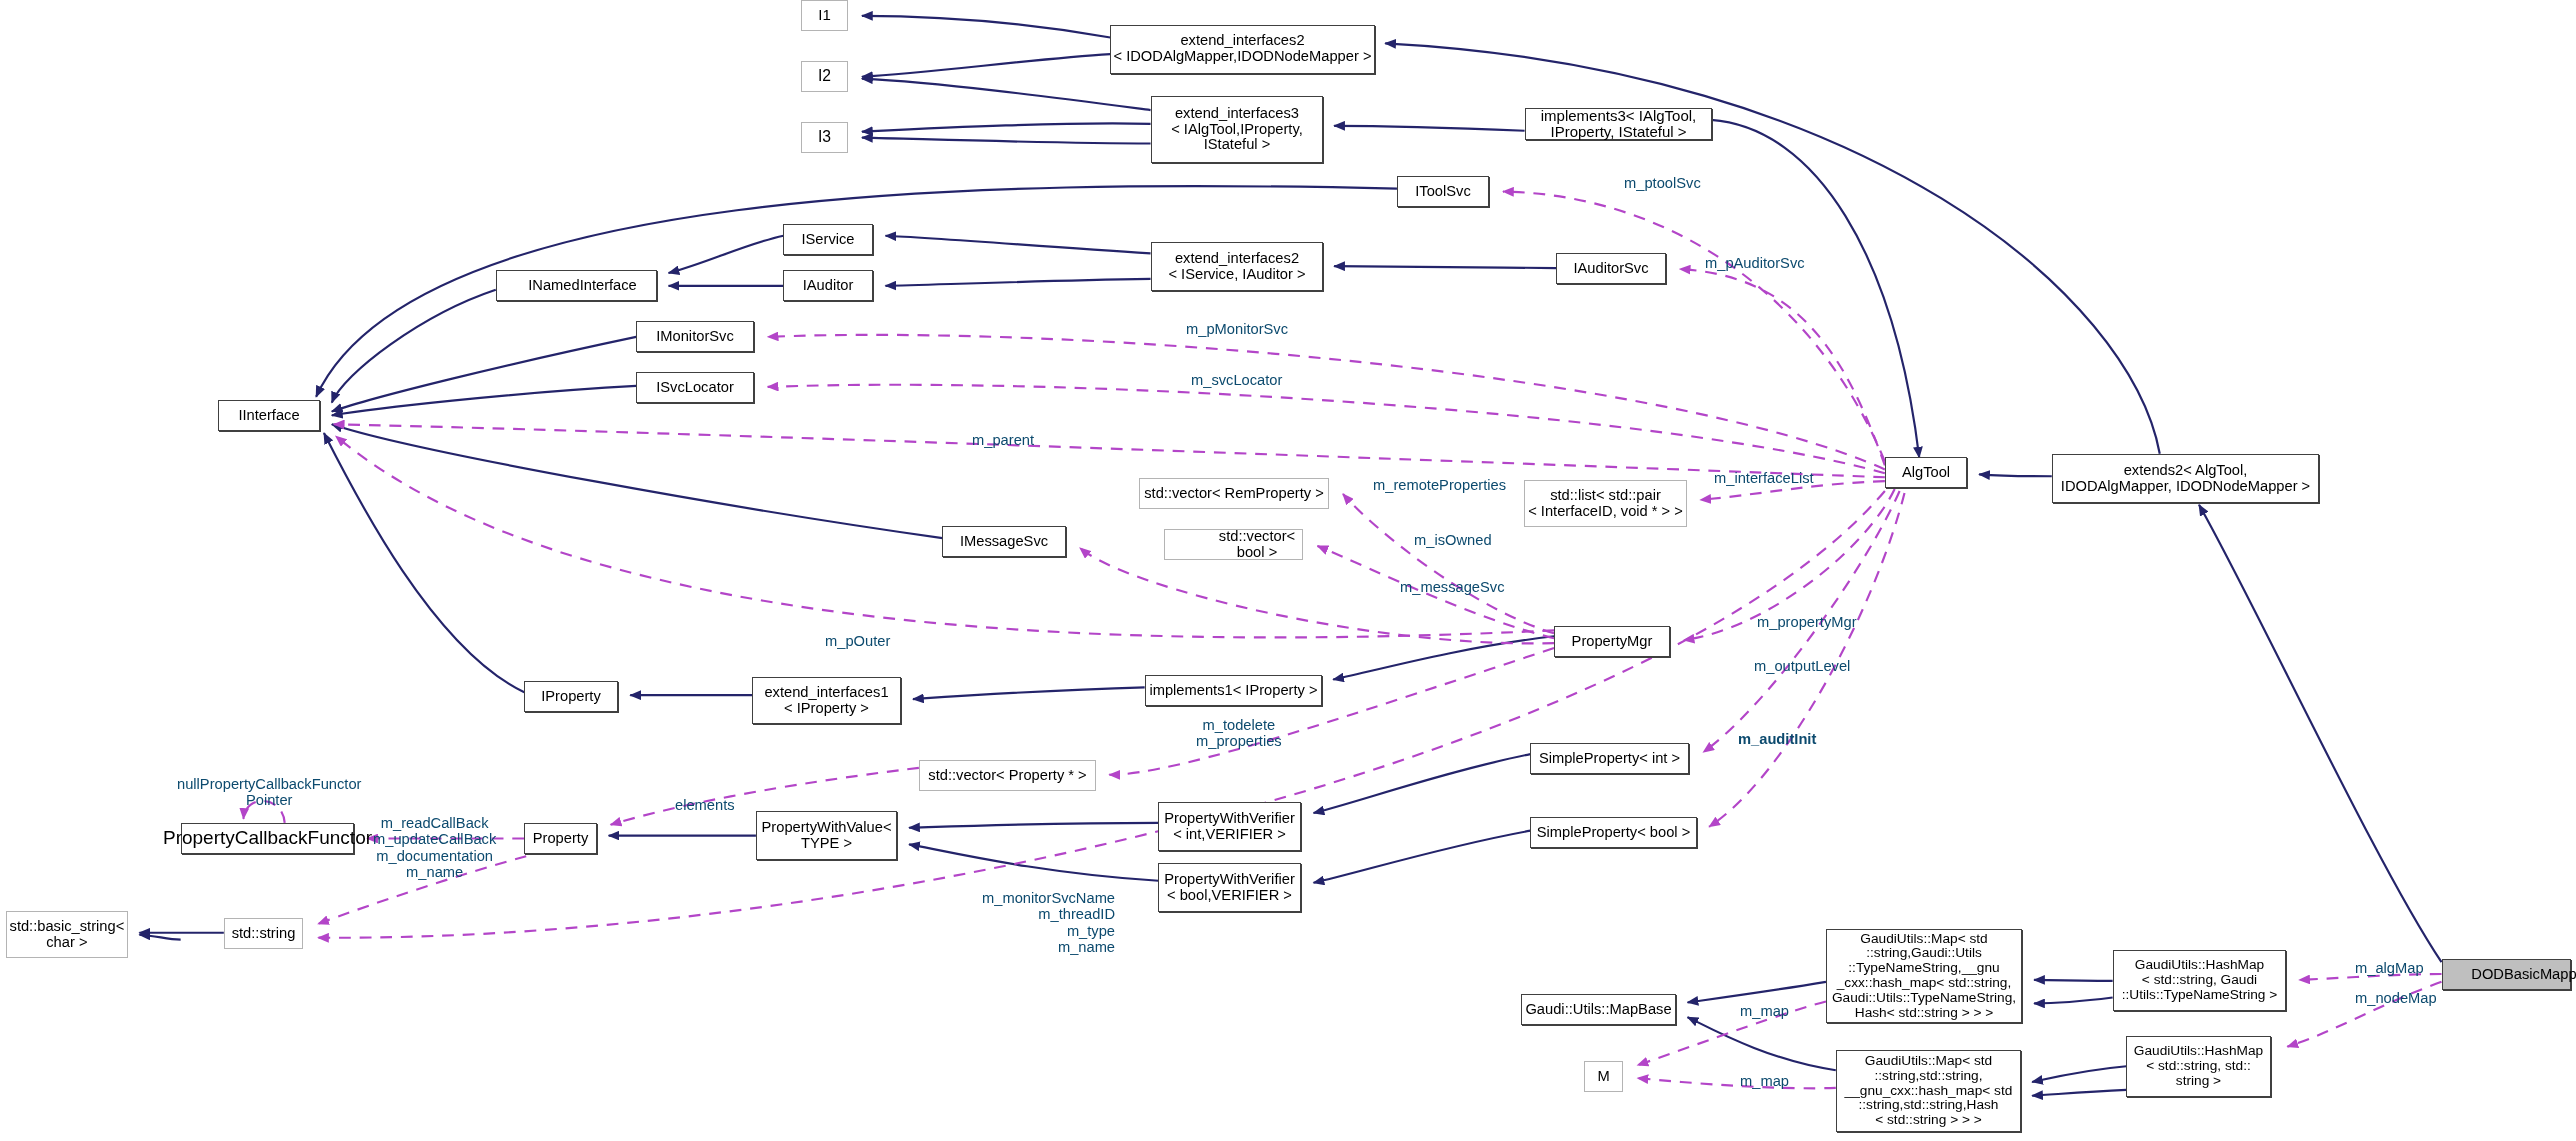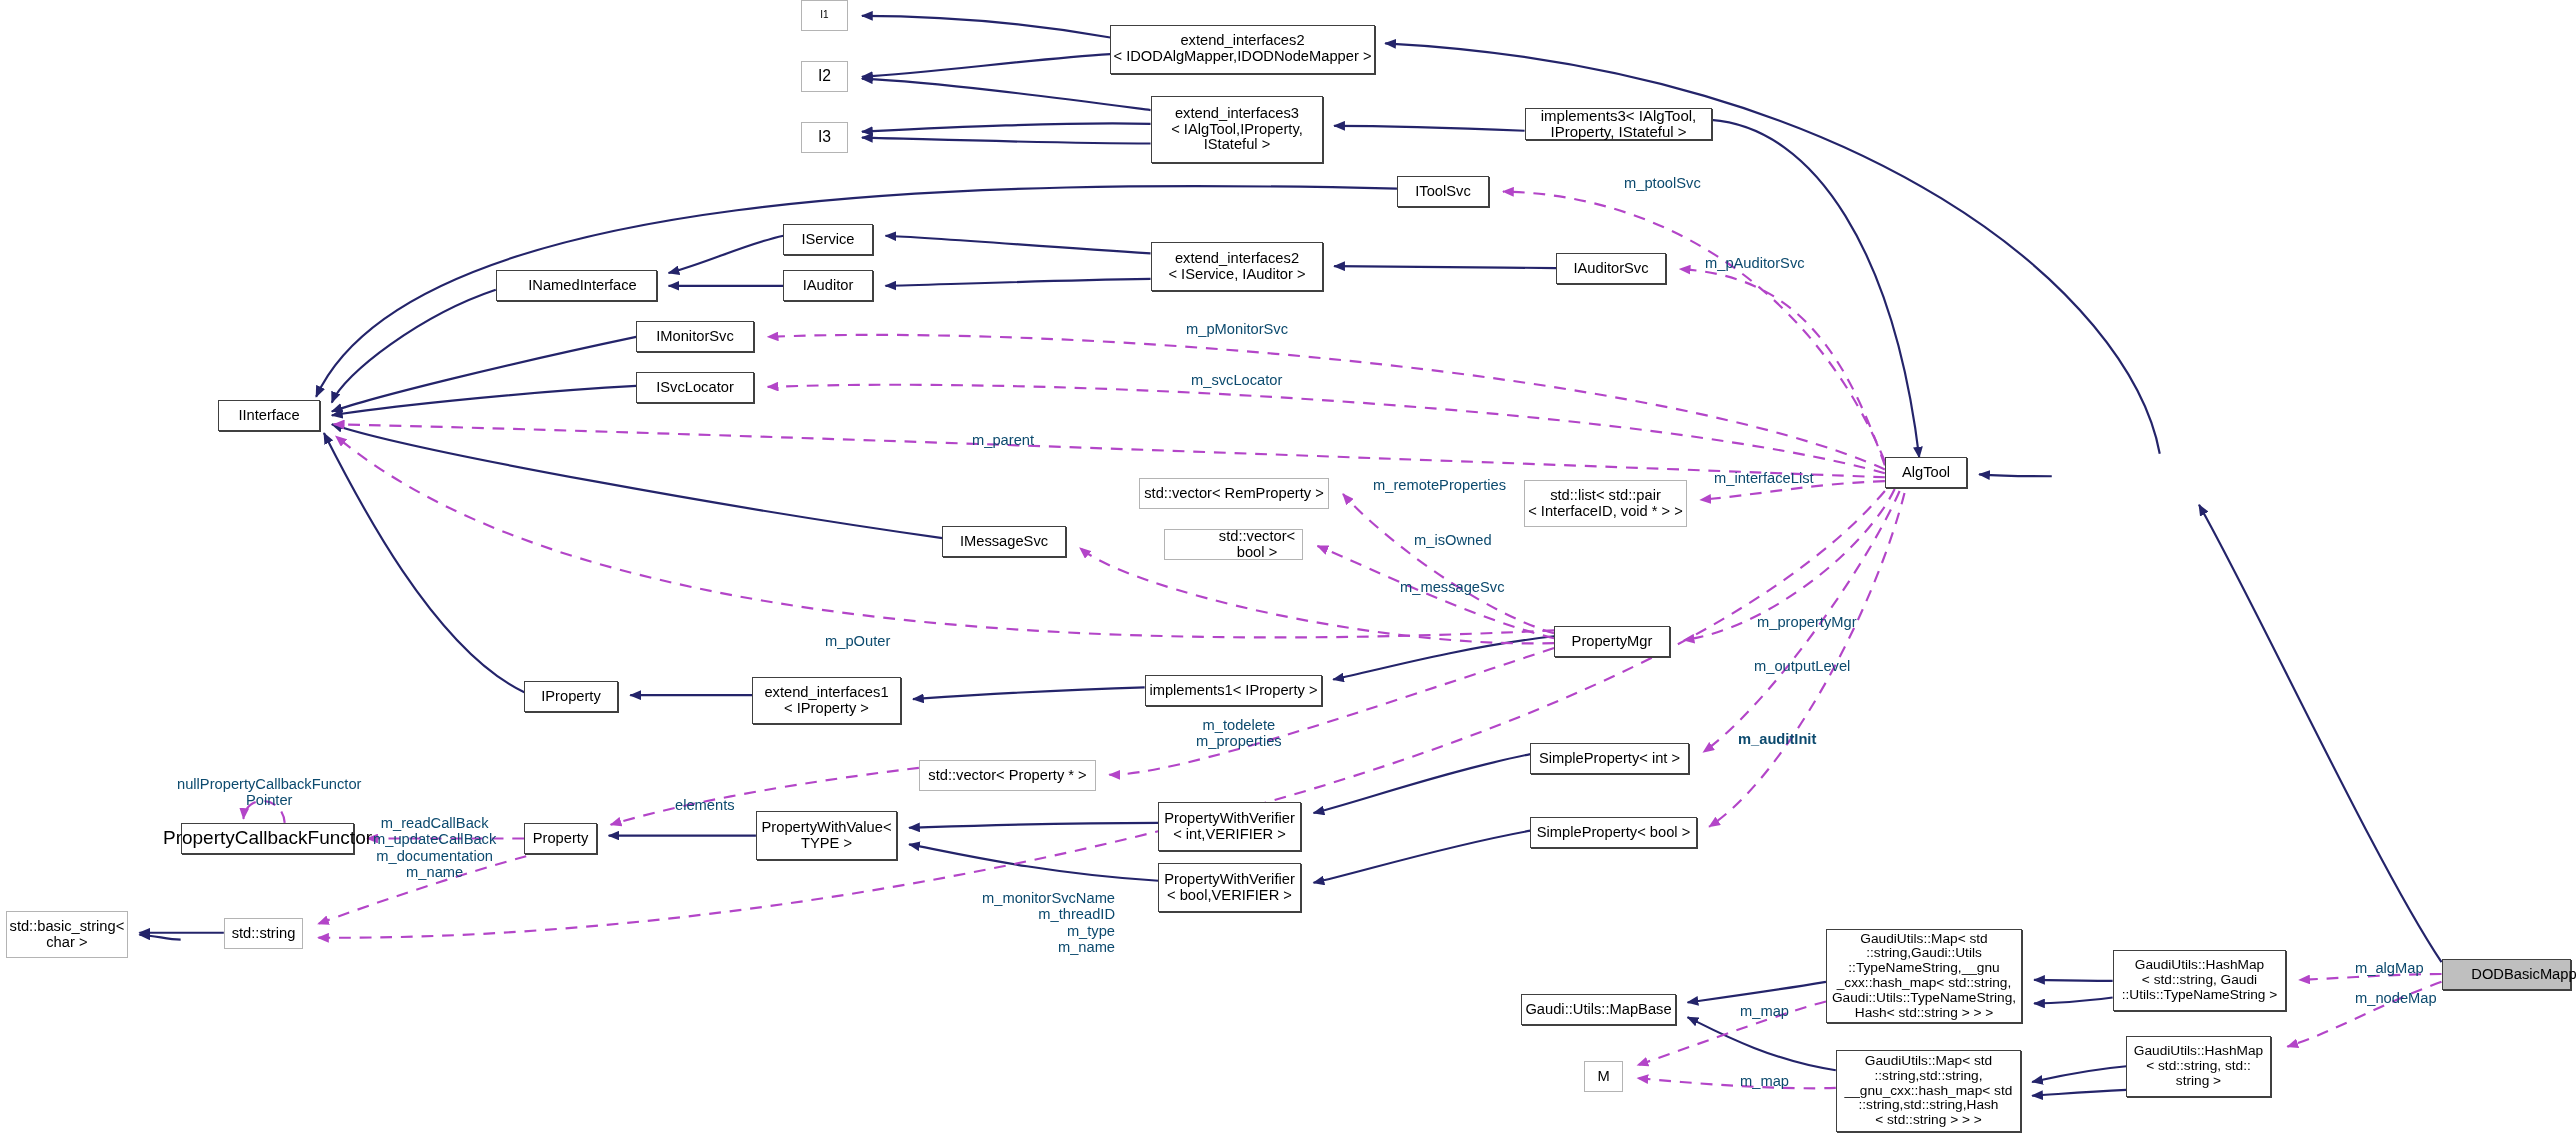--- a/index.html
+++ b/index.html
@@ -145,21 +145,21 @@
       <path d="M1860,1020 C1820,1030 1740,1060 1668,1085"></path>
 
       <path d="M1870,1108 C1820,1110 1740,1105 1668,1098"></path>
 
       <path d="M2487,992 C2440,992 2390,996 2342,998"></path>
 
       <path d="M2487,1000 C2430,1020 2380,1050 2330,1066"></path>
     </g>
   </svg>
 
-  <div class="node thin" style="left:801px;top:0px;width:47px;height:31px;font-size:10px;">
+  <div class="node thin" style="left:801px;top:0px;width:47px;height:31px;font-size:15px;">
       <span>I1</span>
     </div>
   <div class="node thin" style="left:801px;top:61px;width:47px;height:31px;font-size:15.7px;">
       <span>I2</span>
     </div>
   <div class="node thin" style="left:801px;top:122px;width:47px;height:31px;font-size:15.7px;">
       <span>I3</span>
     </div>
 
   <div class="node bold" style="left:1110px;top:24.5px;width:265px;height:49px;font-size:14.7px;white-space:pre-line;"><span>extend_interfaces2
@@ -191,20 +191,22 @@
     </div>
   <div class="node bold" style="left:636px;top:372px;width:118px;height:31px;font-size:14.7px;">
       <span>ISvcLocator</span>
     </div>
   <div class="node bold" style="left:218px;top:400px;width:102px;height:31px;font-size:14.7px;">
       <span>IInterface</span>
     </div>
   <div class="node bold" style="left:1885px;top:457px;width:82px;height:31px;font-size:14.7px;">
       <span>AlgTool</span>
     </div>
+  <div class="node bold" style="left:2052px;top:454px;width:267px;height:49px;font-size:14.7px;white-space:pre-line;"><span>extends2&lt; AlgTool,
+IDODAlgMapper, IDODNodeMapper &gt;</span></div>
   <div class="node thin" style="left:1139px;top:478px;width:190px;height:31px;font-size:14.7px;">
       <span>std::vector&lt; RemProperty &gt;</span>
     </div>
   <div class="node thin" style="left:1524px;top:480px;width:163px;height:47px;font-size:14.7px;white-space:pre-line;"><span>std::list&lt; std::pair
 &lt; InterfaceID, void * &gt; &gt;</span></div>
   <div class="node bold" style="left:942px;top:526px;width:124px;height:31px;font-size:14.7px;">
       <span>IMessageSvc</span>
     </div>
   <div class="node thin" style="left:1164px;top:529px;width:139px;height:31px;font-size:14.7px;padding-left:47px;">
       <span>std::vector&lt; bool &gt;</span>

